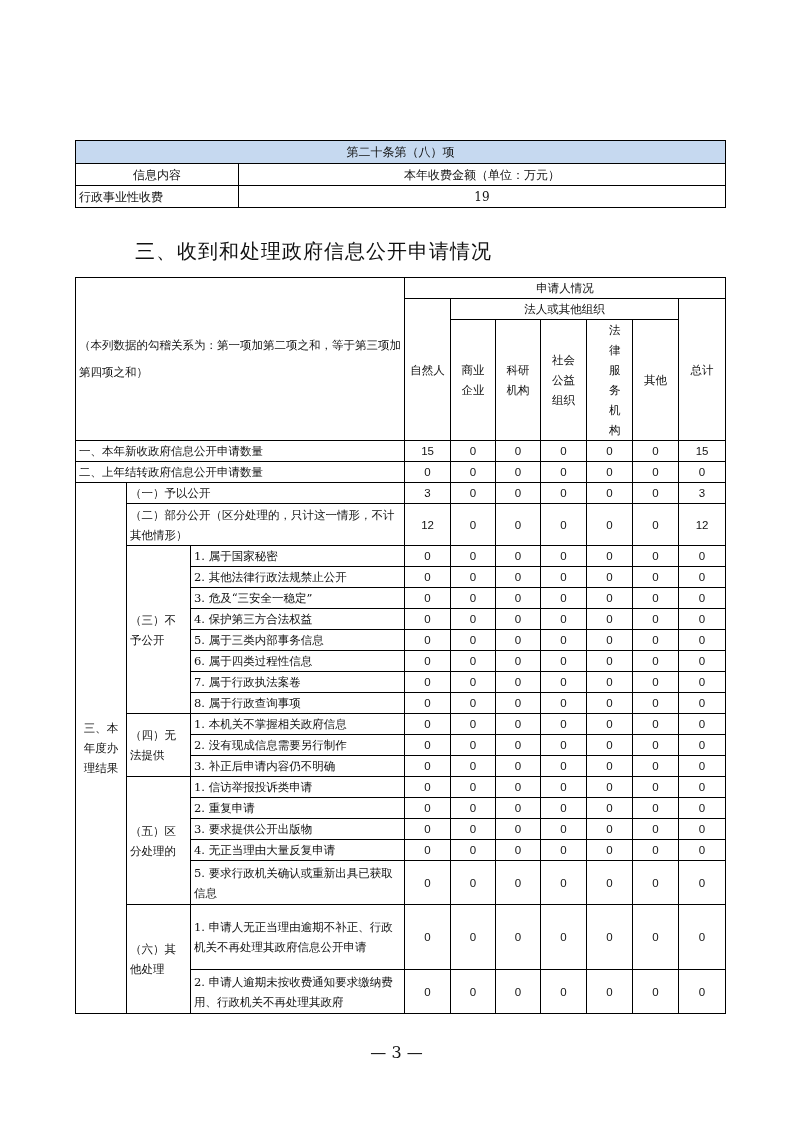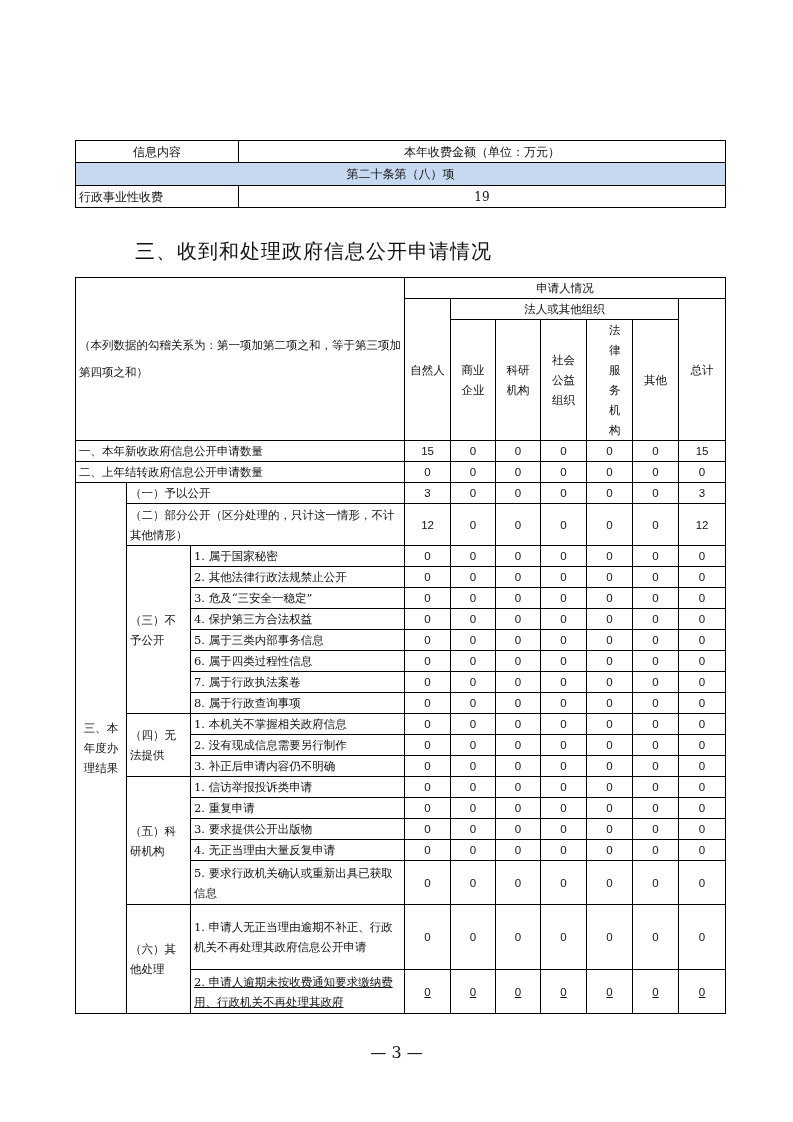--- a/index.html
+++ b/index.html
@@ -22,26 +22,26 @@
 </head>
 <body>
 
 <table id="fee-table">
   <colgroup>
       <col style="width:163px">
       <col style="width:487px">
     </colgroup>
   <tbody>
       <tr>
+        <td colspan="2" class="hdr">第二十条第（八）项</td>
+      </tr>
+  <tr>
     <td class="c">信息内容</td>
     <td class="c">本年收费金额（单位：万元）</td>
   </tr>
-  <tr>
-        <td colspan="2" class="hdr">第二十条第（八）项</td>
-      </tr>
   <tr>
     <td>行政事业性收费</td>
     <td class="c">19</td>
   </tr>
 </tbody>
   </table>
 
 <div id="section-title">三、收到和处理政府信息公开申请情况</div>
 
 <table id="main-table">
@@ -221,21 +221,21 @@
         <td>3. 补正后申请内容仍不明确</td>
         <td class="num">0</td>
         <td class="num">0</td>
         <td class="num">0</td>
         <td class="num">0</td>
         <td class="num">0</td>
         <td class="num">0</td>
         <td class="num">0</td>
       </tr>
       <tr style="height: 21px;">
-        <td rowspan="5">（五）科研机构</td>
+        <td rowspan="5">（五）区分处理的</td>
         <td>1. 信访举报投诉类申请</td>
         <td class="num">0</td>
         <td class="num">0</td>
         <td class="num">0</td>
         <td class="num">0</td>
         <td class="num">0</td>
         <td class="num">0</td>
         <td class="num">0</td>
       </tr>
       <tr style="height: 21px;">
@@ -282,21 +282,21 @@
         <td rowspan="2">（六）其他处理</td>
         <td>1. 申请人无正当理由逾期不补正、行政机关不再处理其政府信息公开申请</td>
         <td class="num">0</td>
         <td class="num">0</td>
         <td class="num">0</td>
         <td class="num">0</td>
         <td class="num">0</td>
         <td class="num">0</td>
         <td class="num">0</td>
       </tr>
-      <tr style="height: 44px; text-decoration: underline;">
+      <tr style="height: 44px;">
         <td>2. 申请人逾期未按收费通知要求缴纳费用、行政机关不再处理其政府</td>
         <td class="num">0</td>
         <td class="num">0</td>
         <td class="num">0</td>
         <td class="num">0</td>
         <td class="num">0</td>
         <td class="num">0</td>
         <td class="num">0</td>
       </tr>
     </tbody>

